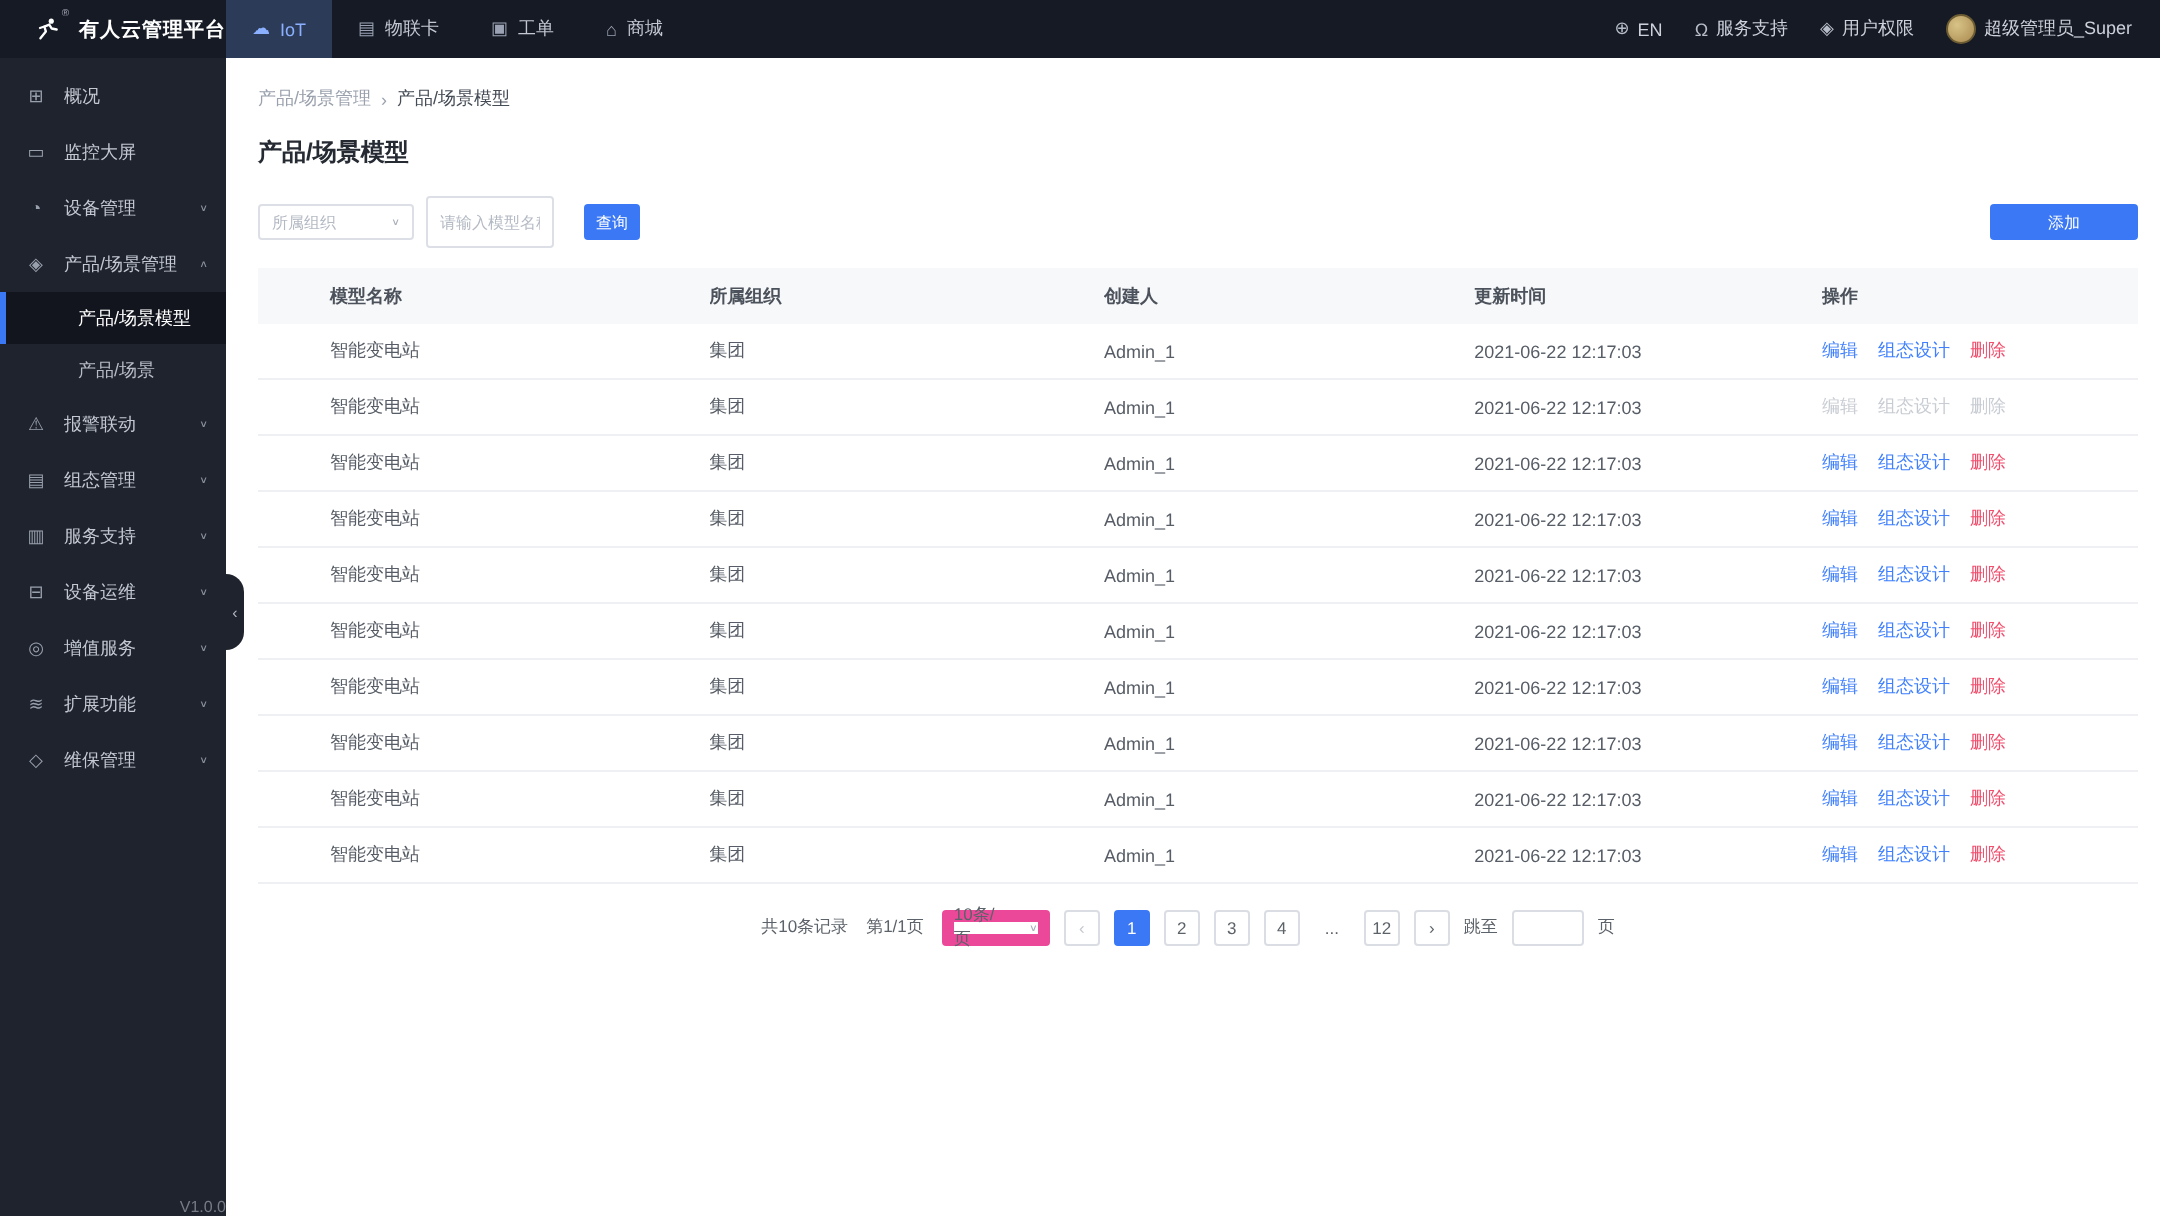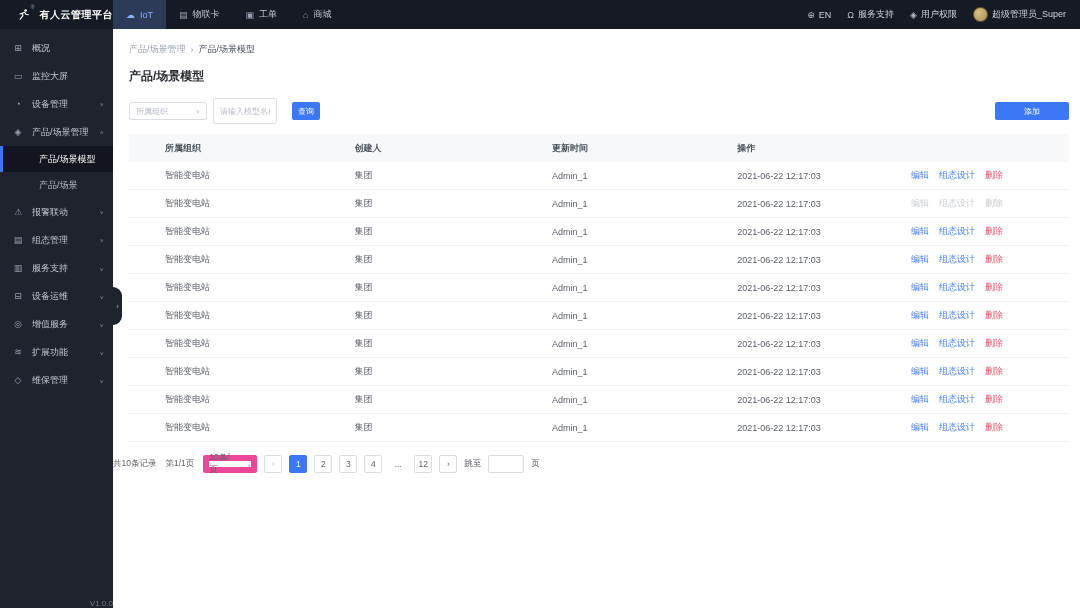--- a/index.html
+++ b/index.html
@@ -56,21 +56,21 @@
   .t-row { border-bottom:1px solid #eef0f3; font-size:9px; color:#575d66; }
   .t-head > div:first-child, .t-row > div:first-child { padding-left:36px; }
   .cell { overflow:hidden; white-space:nowrap; }
   .actions { display:flex; gap:10px; }
   .actions span { cursor:pointer; }
   .a-edit, .a-design { color:var(--link); }
   .a-del { color:var(--danger); }
   .t-row.disabled .actions span { color:var(--disabled); cursor:not-allowed; }
 
   
-  .pager { display:flex; justify-content:flex-start; align-items:center; margin:13px 5px 0 0; gap:7px; font-size:8.5px; color:#5c6269; }
+  .pager { display:flex; justify-content:center; align-items:center; margin:13px 5px 0 0; gap:7px; font-size:8.5px; color:#5c6269; }
   .pager .meta { margin-right:2px; }
   .psize { width:54px; height:18px; border:6px solid #ec4899; border-radius:2px; display:flex; align-items:center; justify-content:center; gap:17px; cursor:pointer; background:#fff; }
   .psize .chev { font-size:6px; color:#a9afb9; transform:scaleY(.8); }
   .pbox { min-width:18px; height:18px; border:1px solid #dadde3; border-radius:2px; display:flex; align-items:center; justify-content:center; cursor:pointer; background:#fff; padding:0 2px; }
   .pbox.active { background:var(--accent); border-color:var(--accent); color:#fff; }
   .pbox.pdisabled { color:#c3c7ce; }
   .pbox.ellipsis { border:none; background:transparent; }
   .jump-input { width:36px; height:18px; border:1px solid #dadde3; border-radius:2px; outline:none; font-size:8.5px; padding:0 4px; }
 </style>
 </head>
@@ -203,20 +203,21 @@
       <span>所属组织</span>
       <span class="chev">∨</span>
     </div>
     <input class="control txt" placeholder="请输入模型名称" style="">
     <button class="btn search">查询</button>
     <button class="btn add">添加</button>
   </div>
 
   <div class="table">
     <div class="t-head" id="thead">
+        <div class="cell">模型名称</div>
         <div class="cell">所属组织</div>
         <div class="cell">创建人</div>
         <div class="cell">更新时间</div>
         <div class="cell">操作</div>
       </div>
     <div id="tbody">
         <div class="t-row">
           <div class="cell">智能变电站</div>
           <div class="cell">集团</div>
           <div class="cell">Admin_1</div>

